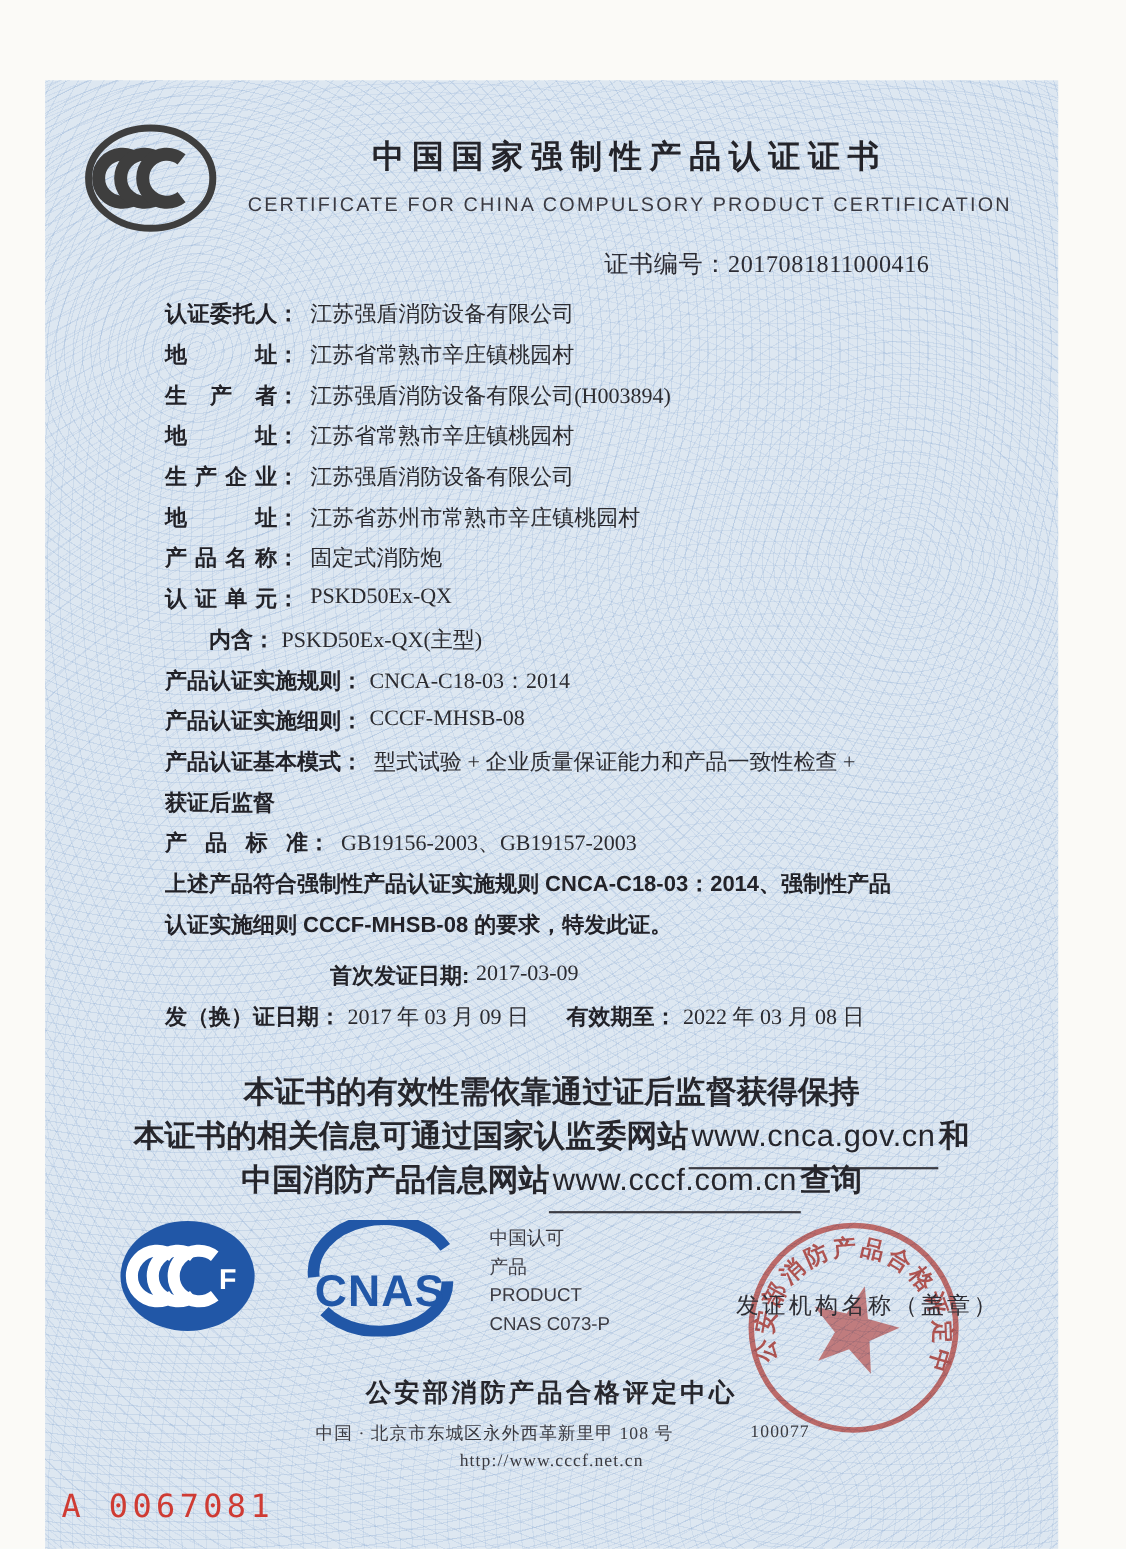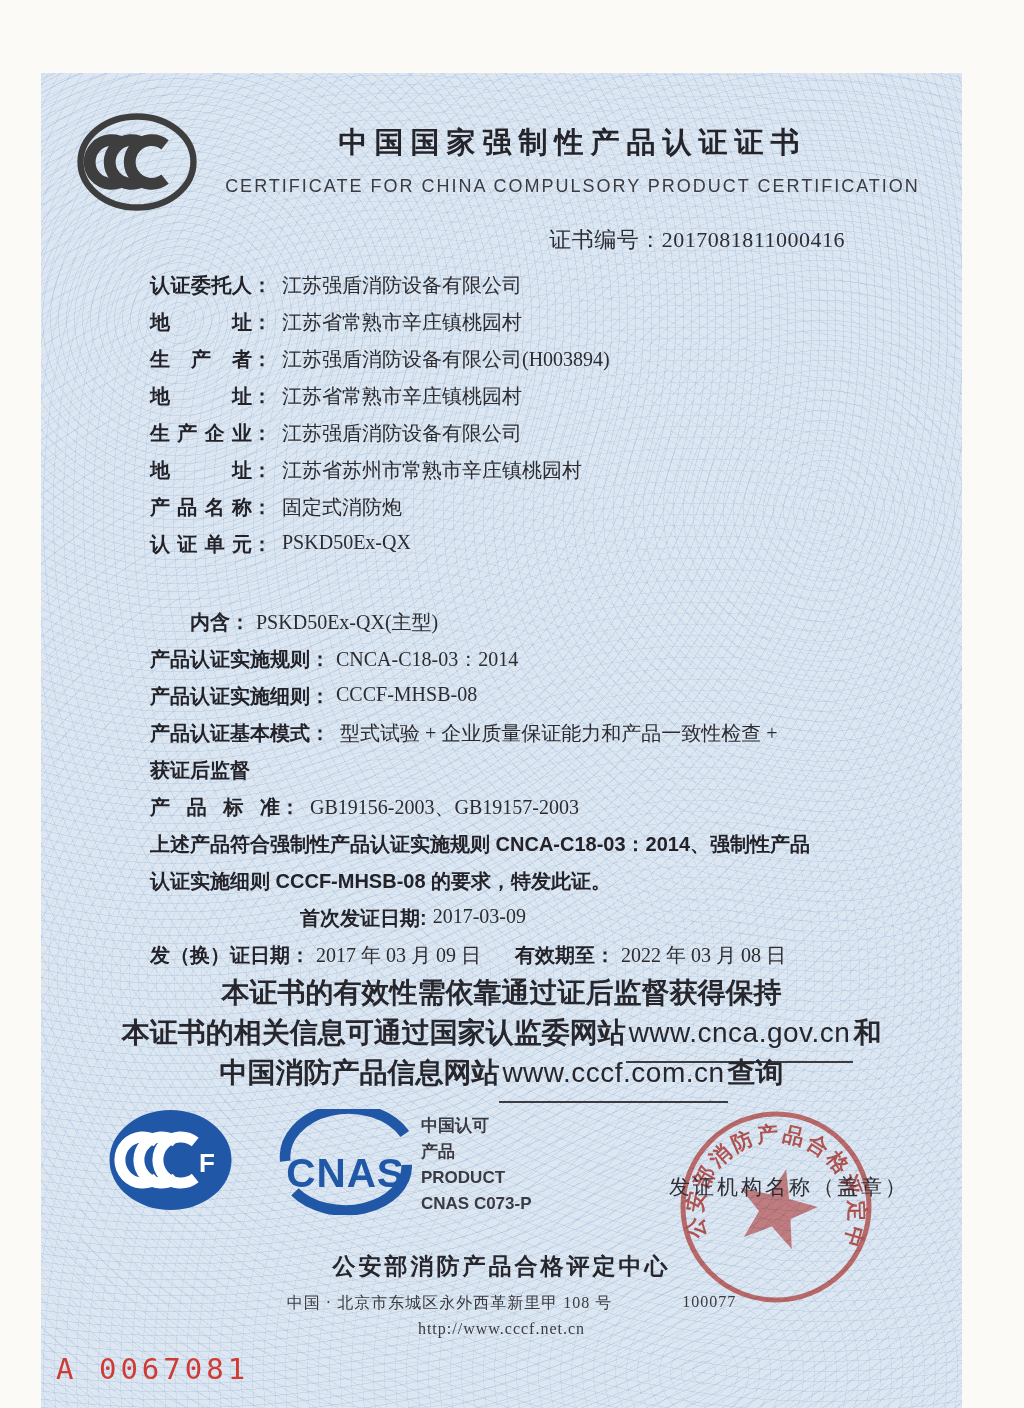--- a/index.html
+++ b/index.html
@@ -42,41 +42,41 @@
   .lab{
     display:inline-block;width:102px;
     text-align:justify;text-align-last:justify;-moz-text-align-last:justify;
     font-family:"Liberation Sans","DejaVu Sans",sans-serif;font-weight:bold;color:#222228;
   }
   .lab-wide{width:130px;}
   .lab-colon{font-family:"Liberation Sans","DejaVu Sans",sans-serif;font-weight:bold;color:#222228;}
   .blab{font-family:"Liberation Sans","DejaVu Sans",sans-serif;font-weight:bold;color:#222228;}
   .val{margin-left:10px;color:#2b2b30;}
   .val-tight{margin-left:6px;color:#2b2b30;}
-  .indent{padding-left:40px;margin-top:41px;}
+  .indent{padding-left:40px;}
   .stmt{font-family:"Liberation Sans","DejaVu Sans",sans-serif;font-weight:bold;color:#222228;}
-  .first-issue{padding-left:150px;}
+  .first-issue{padding-left:150px;margin-top:10px;}
   .gap-left{margin-left:34px;}
   
   .notes{
     position:absolute;left:0;right:0;top:900px;text-align:center;
     font-family:Liberation Sans, sans-serif;
     font-size:28px;font-weight:bold;color:#26262c;line-height:40px;
   }
   .notes .u{
     font-weight:normal;letter-spacing:.5px;
     border-bottom:2px solid #3b3b42;padding:0 3px 13px 3px;
   }
   
   .cccf-logo{position:absolute;left:66px;top:1034px;width:127px;height:106px;}
   .cnas-logo{position:absolute;left:238px;top:1036px;width:134px;height:106px;}
   .accred{
-    position:absolute;left:380px;top:1040px;
-    font-family:"Liberation Sans","DejaVu Sans",sans-serif;
-    font-size:17px;line-height:26px;color:#3a3a42;font-weight:bold;
+    position:absolute;left:404px;top:1040px;
+    font-family:"Liberation Sans","DejaVu Sans",sans-serif;
+    font-size:17px;line-height:26px;color:#3a3a42;
   }
   .seal-caption{
     position:absolute;left:628px;top:1100px;z-index:2;
     font-size:21px;letter-spacing:3px;color:#2e2e34;white-space:nowrap;
   }
   .stamp{position:absolute;left:635px;top:1034px;width:200px;height:200px;z-index:1;
          opacity:.9;mix-blend-mode:multiply;}
   
   .footer-org{
     position:absolute;left:0;right:0;top:1178px;text-align:center;

